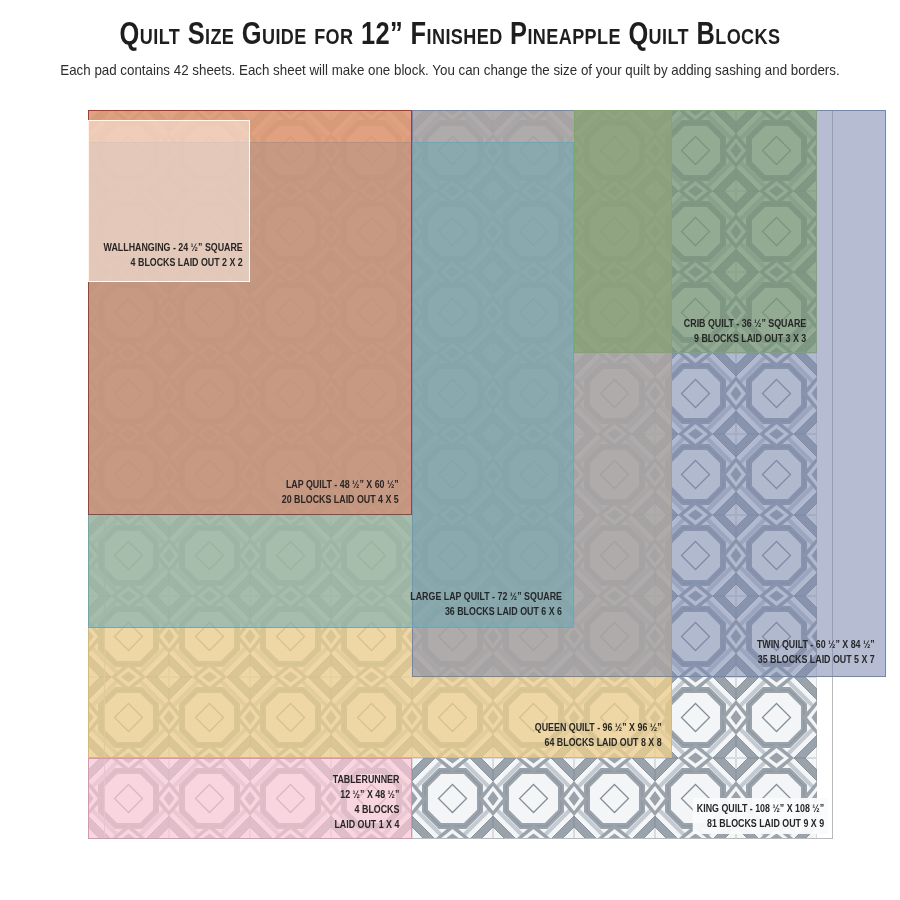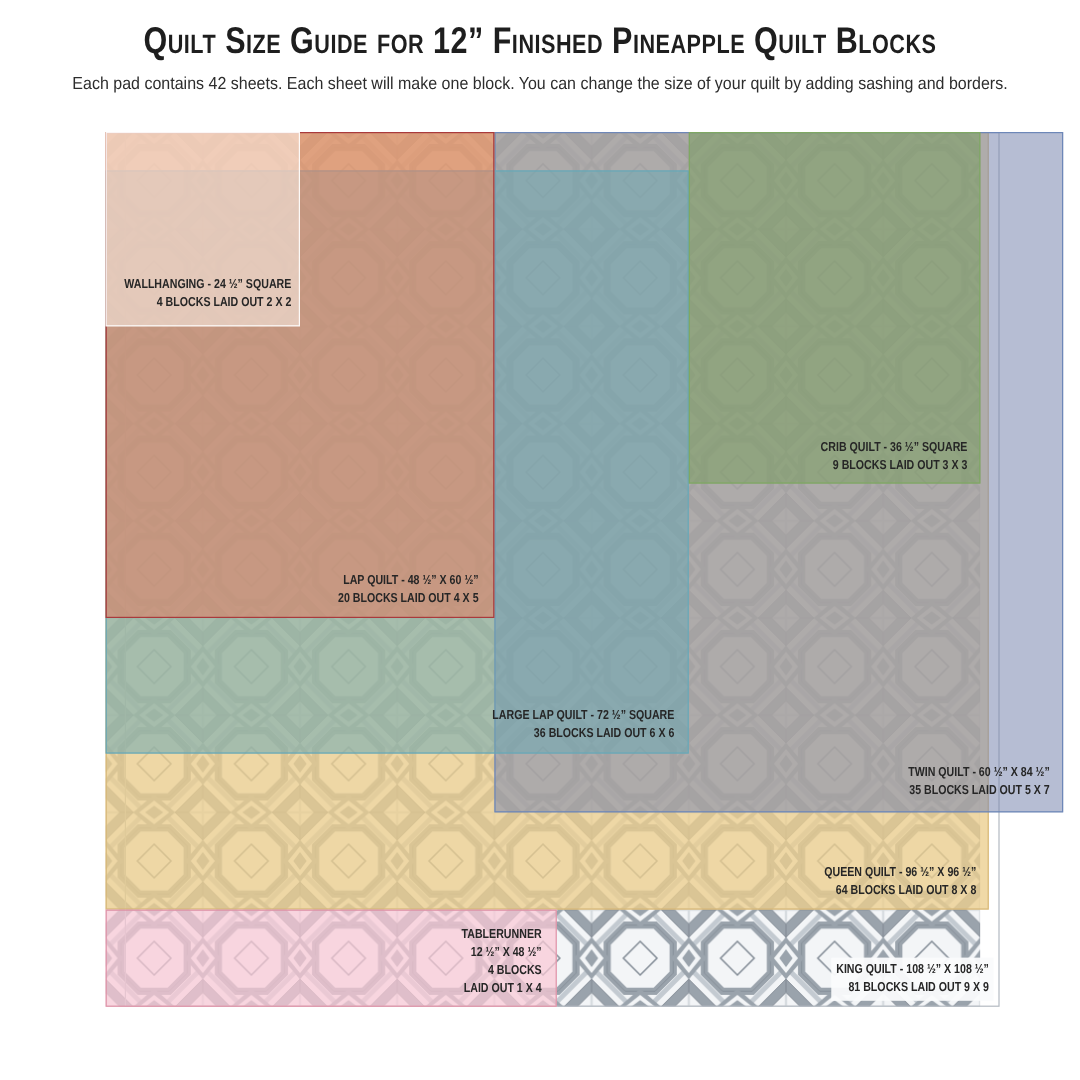--- a/index.html
+++ b/index.html
@@ -123,57 +123,57 @@
       </defs>
       <rect width="729" height="729" fill="url(#pineapple)"></rect>
     </svg>
 
   <div class="quilt-layer" style="left: 16px; top: 0px; width: 729px; height: 729px; background: rgba(0, 0, 0, 0); border: 1px solid rgb(179, 186, 193);">
         <div class="quilt-label boxed" style="right: 4px; bottom: 4px;">
           <div>KING QUILT - 108 ½” X 108 ½”</div>
           <div>81 BLOCKS LAID OUT 9 X 9</div>
         </div>
       </div>
-      <div class="quilt-layer" style="left: 0px; top: 0px; width: 736px; height: 648px; background: rgba(236, 206, 142, 0.78); border: 1px solid rgb(216, 184, 120);">
+      <div class="quilt-layer" style="left: 0px; top: 0px; width: 584px; height: 648px; background: rgba(236, 206, 142, 0.78); border: 1px solid rgb(216, 184, 120);">
         <div class="quilt-label" style="right: 9px; bottom: 7px;">
           <div>QUEEN QUILT - 96 ½” X 96 ½”</div>
           <div>64 BLOCKS LAID OUT 8 X 8</div>
         </div>
       </div>
       <div class="quilt-layer" style="left: 324px; top: 0px; width: 474px; height: 567px; background: rgba(122, 135, 175, 0.55); border: 1px solid rgb(109, 135, 184);">
         <div class="quilt-label" style="right: 10px; bottom: 9px;">
           <div>TWIN QUILT - 60 ½” X 84 ½”</div>
           <div>35 BLOCKS LAID OUT 5 X 7</div>
         </div>
       </div>
       <div class="quilt-layer" style="left: 0px; top: 0px; width: 486px; height: 486px; background: rgba(108, 168, 178, 0.55); border: 1px solid rgb(104, 168, 184); margin-top: 32px;">
         <div class="quilt-label" style="right: 11px; bottom: 8px;">
           <div>LARGE LAP QUILT - 72 ½” SQUARE</div>
           <div>36 BLOCKS LAID OUT 6 X 6</div>
         </div>
       </div>
-      <div class="quilt-layer" style="left: 486px; top: 0px; width: 243px; height: 293px; background: rgba(118, 158, 92, 0.52); border: 1px solid rgb(127, 168, 99);">
+      <div class="quilt-layer" style="left: 486px; top: 0px; width: 243px; height: 243px; background: rgba(118, 158, 92, 0.52); border: 1px solid rgb(127, 168, 99);">
         <div class="quilt-label" style="right: 10px; bottom: 6px;">
           <div>CRIB QUILT - 36 ½” SQUARE</div>
           <div>9 BLOCKS LAID OUT 3 X 3</div>
         </div>
       </div>
       <div class="quilt-layer" style="left: 0px; top: 0px; width: 324px; height: 405px; background: rgba(216, 134, 108, 0.66); border: 1.5px solid rgb(169, 58, 60);">
         <div class="quilt-label" style="right: 12px; bottom: 7px;">
           <div>LAP QUILT - 48 ½” X 60 ½”</div>
           <div>20 BLOCKS LAID OUT 4 X 5</div>
         </div>
       </div>
-      <div class="quilt-layer" style="left: 0px; top: 0px; width: 162px; height: 162px; background: rgba(255, 245, 238, 0.52); border: 1px solid rgba(255, 255, 255, 0.9);">
+      <div class="quilt-layer" style="left: 0px; top: 10px; width: 162px; height: 162px; background: rgba(255, 245, 238, 0.52); border: 1px solid rgba(255, 255, 255, 0.9);">
         <div class="quilt-label" style="right: 6px; bottom: 11px;">
           <div>WALLHANGING - 24 ½” SQUARE</div>
           <div>4 BLOCKS LAID OUT 2 X 2</div>
         </div>
       </div>
-      <div class="quilt-layer" style="left: 0px; top: 648px; width: 376px; height: 81px; background: rgba(250, 201, 214, 0.72); border: 1px solid rgb(223, 147, 168);">
+      <div class="quilt-layer" style="left: 0px; top: 648px; width: 324px; height: 81px; background: rgba(250, 201, 214, 0.72); border: 1px solid rgb(223, 147, 168);">
         <div class="quilt-label" style="right: 12px; bottom: 6px;">
           <div>TABLERUNNER</div>
           <div>12 ½” X 48 ½”</div>
           <div>4 BLOCKS</div>
           <div>LAID OUT 1 X 4</div>
         </div>
       </div>
     </div>
 
 </div>

